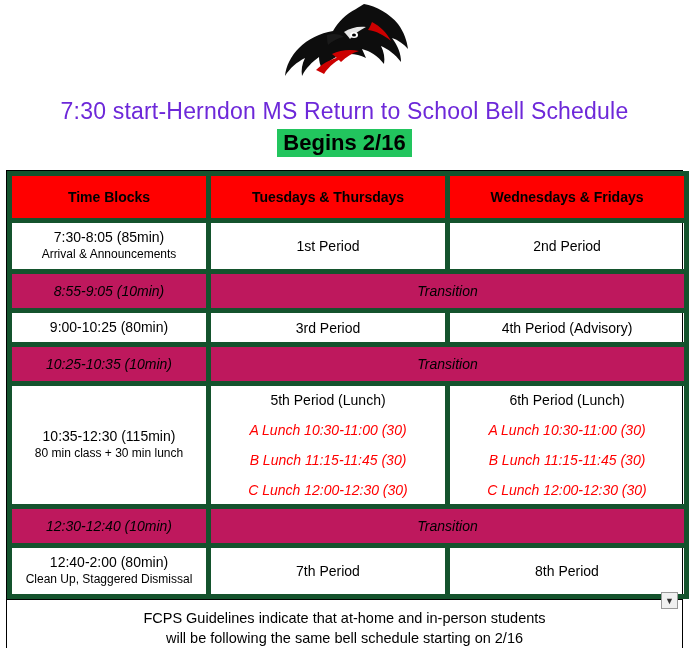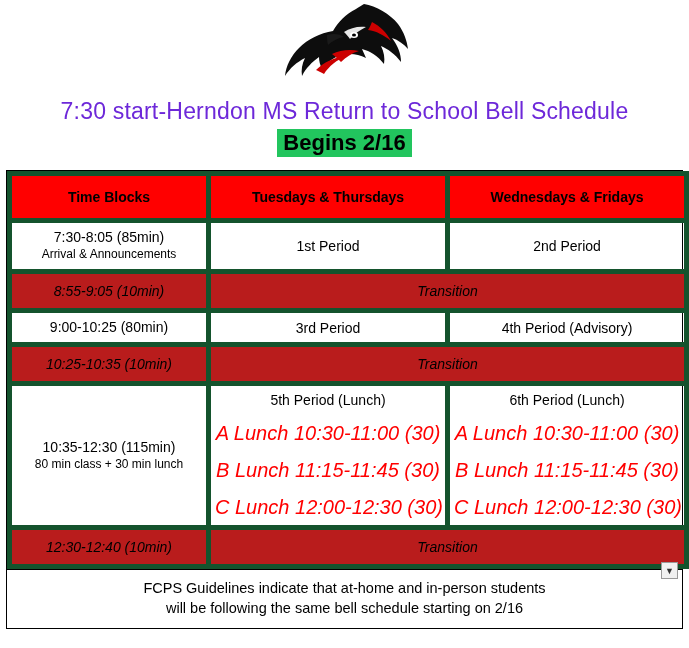--- a/index.html
+++ b/index.html
@@ -83,34 +83,34 @@
     height: 30px;
     padding: 5px 4px;
   }
   td.timecell {
     line-height: 17px;
   }
   td.timecell .sub {
     font-size: 12px;
   }
   tr.transition td {
-    background: #b91c1c;
+    background: #be185d;
     font-style: italic;
     font-size: 14px;
     height: 26px;
     padding: 4px;
   }
   tr.transition td.timecell {
     font-style: italic;
     font-weight: normal;
   }
   .lunch-line {
     color: #ff0000;
     font-style: italic;
-    font-size: 20px;
+    font-size: 14px;
     margin-top: 14px;
     white-space: nowrap;
   }
   .period-main {
     font-size: 14px;
   }
   td.lunchcell {
     padding-top: 10px;
     padding-bottom: 12px;
     vertical-align: top;
@@ -234,20 +234,28 @@
             <div class="lunch-line">B Lunch 11:15-11:45 (30)</div>
             <div class="lunch-line">C Lunch 12:00-12:30 (30)</div>
           </td>
         </tr>
 
         <tr class="transition">
           <td class="timecell">12:30-12:40 (10min)</td>
           <td colspan="2">Transition</td>
         </tr>
 
+        <tr>
+          <td class="timecell">
+            <div>12:40-2:00 (80min)</div>
+            <div class="sub">Clean Up, Staggered Dismissal</div>
+          </td>
+          <td class="period-main">7th Period</td>
+          <td class="period-main">8th Period</td>
+        </tr>
 
       </tbody>
     </table>
   </div>
 
   <div class="note">
     <div>FCPS Guidelines indicate that at-home and in-person students</div>
     <div>will be following the same bell schedule starting on 2/16</div>
     <div class="scroll-btn">
       <span>▼</span>

